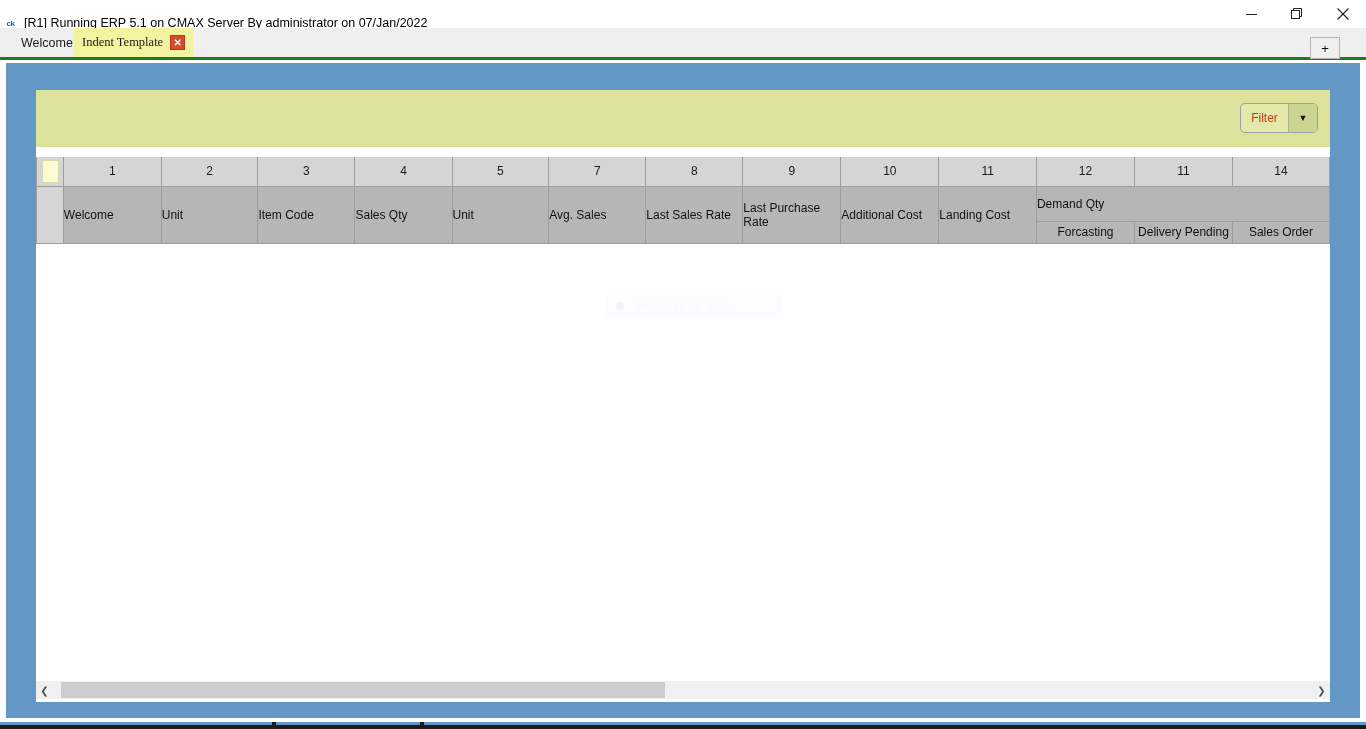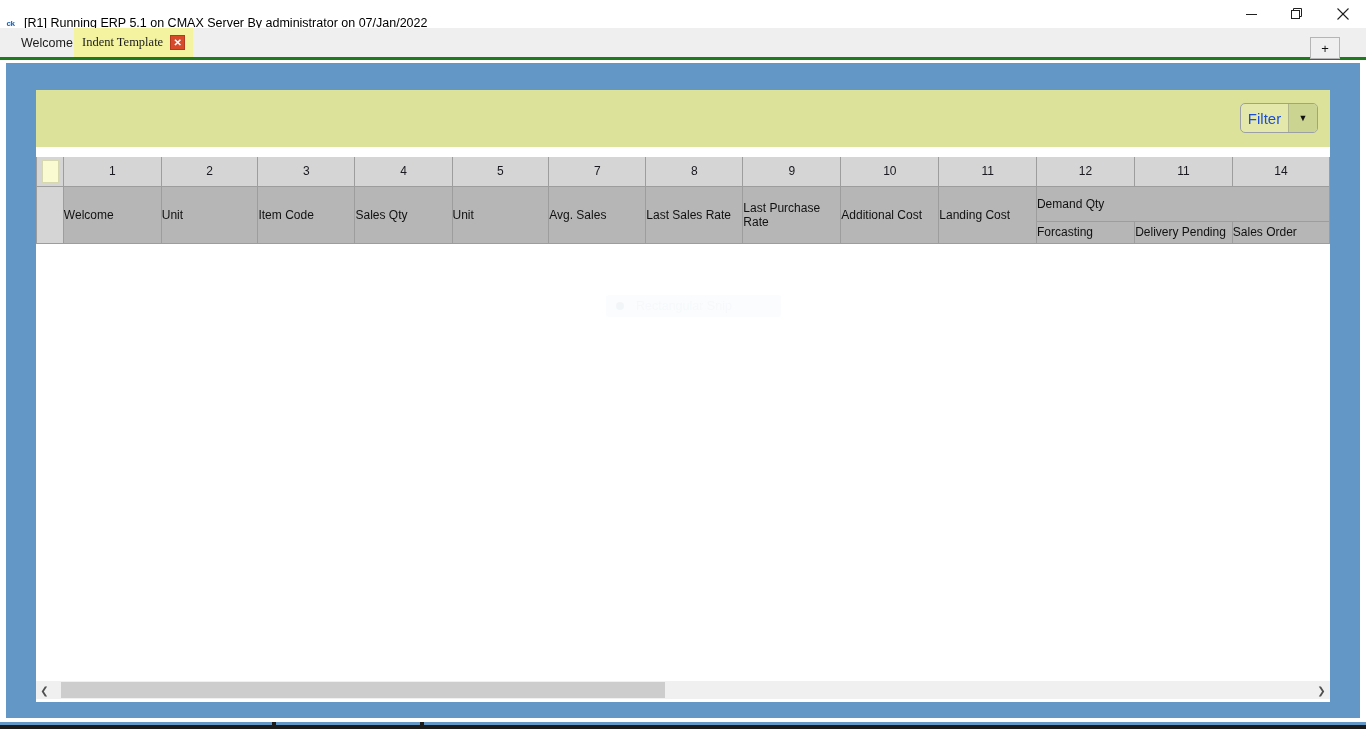--- a/index.html
+++ b/index.html
@@ -124,21 +124,21 @@
     border: 1px solid #9aa0a6;
     border-radius: 5px;
     background: #e4e9ab;
     box-sizing: border-box;
     display: flex;
     overflow: hidden;
   }
   .filter-btn .label {
     flex: 1;
     display: flex; align-items: center; justify-content: center;
-    font-size: 15px; color: #1d4ed8;
+    font-size: 12px; color: #c2410c;
   }
   .filter-btn .arrow {
     width: 28px;
     background: #ccd492;
     border-left: 1px solid #b0b68a;
     display: flex; align-items: center; justify-content: center;
     font-size: 9px; color: #111;
   }
 
   
@@ -199,20 +199,21 @@
     background: #b6b6b6;
     text-align: left;
     vertical-align: middle;
     height: 29px;
   }
   td.sub {
     background: #b6b6b6;
     padding: 0 6px;
     vertical-align: middle;
     height: 18px;
+    text-align: center;
   }
   .gridbody {
     background: #ffffff;
   }
 
   
   .snip-overlay {
     position: absolute;
     left: 570px; top: 205px;
     width: 175px; height: 22px;

